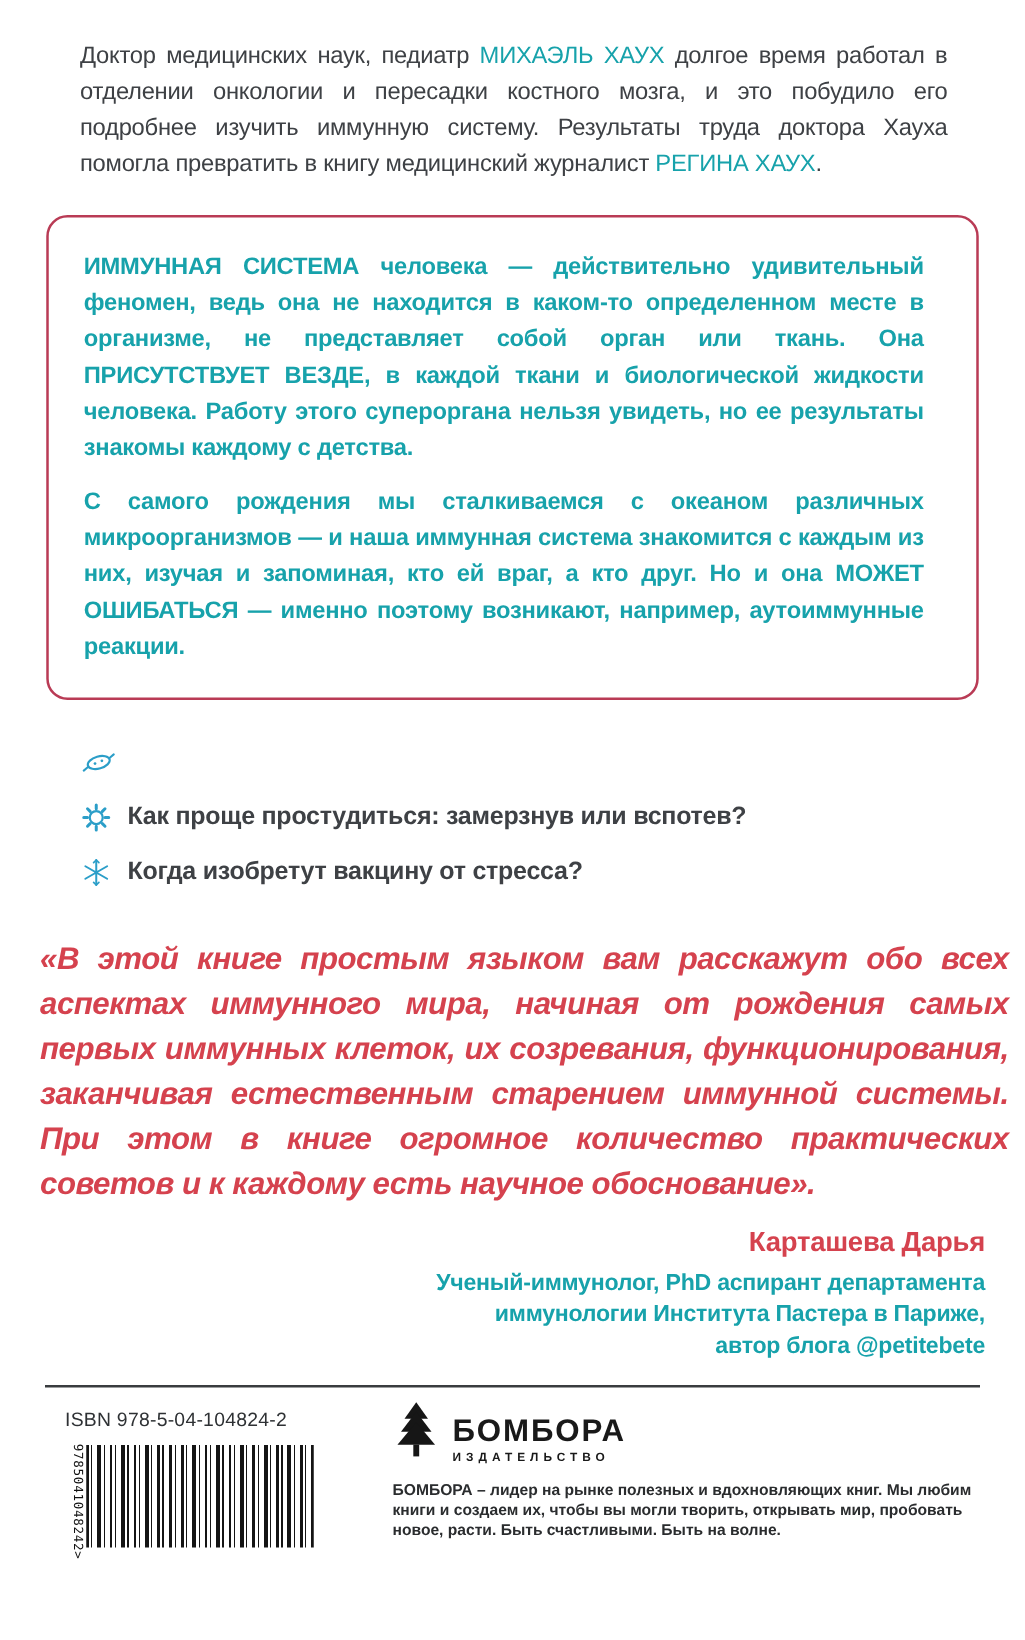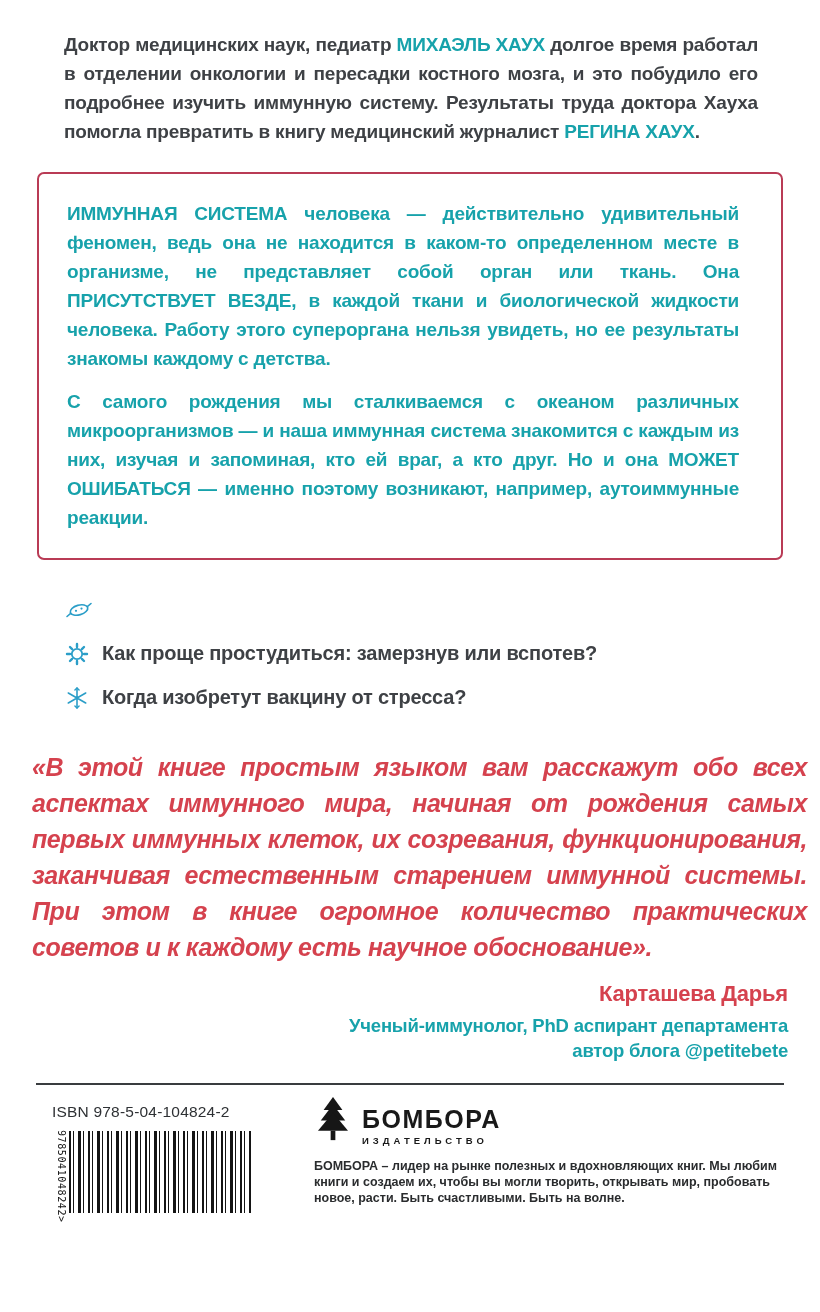--- a/index.html
+++ b/index.html
@@ -5,27 +5,27 @@
   :root{
     --dark:#3e4145; --teal:#17a2ab; --red:#b93b55; --quote_red:#d5424e; --icon_blue:#2b9ec8;
   }
   *{box-sizing:border-box;}
   html,body{margin:0;padding:0;}
   body{
     width:820px;height:1312px;background:#ffffff;overflow:hidden;
     font-family:"Liberation Sans","DejaVu Sans",sans-serif;color:var(--dark);
   }
   .intro{
-    margin:30px 62px 0 64px;font-size:19px;line-height:29px;font-weight:bold;
+    margin:30px 62px 0 64px;font-size:19px;line-height:29px;font-weight:normal;
     text-align:justify;letter-spacing:-0.2px;
   }
   .seg-dark{color:var(--dark);}
   .seg-teal{color:var(--teal);}
   .hbox{
-    margin:26px 37px 0 37px;border:2px solid var(--red);border-radius:7px;
+    margin:26px 37px 0 37px;border:2px solid var(--red);border-radius:17px;
     padding:25px 42px 26px 28px;color:var(--teal);
   }
   .hbox p{
     margin:0;font-size:19px;line-height:29px;font-weight:bold;text-align:justify;letter-spacing:-0.2px;
   }
   .hbox p + p{margin-top:14px;}
   .questions{margin:36px 56px 0 64px;}
   .q-row{display:flex;align-items:flex-start;margin-bottom:17px;}
   .qicon{flex:0 0 38px;padding-top:1px;}
   .qicon svg{display:block;}
@@ -119,20 +119,21 @@
     <span class="q-text">Когда изобретут вакцину от стресса?</span>
   </div>
 
 </div>
 
 <p class="quote">«В этой книге простым языком вам расскажут обо всех аспектах иммунного мира, начиная от рождения самых первых иммунных клеток, их созревания, функционирования, заканчивая естественным старением иммунной системы. При этом в книге огромное количество практических советов и к каждому есть научное обоснование».</p>
 
 <div class="author">Карташева Дарья</div>
 <div class="author-title">
   <div>Ученый-иммунолог, PhD аспирант департамента</div>
+  <div>иммунологии Института Пастера в Париже,</div>
   <div>автор блога @petitebete</div>
 </div>
 
 <div class="rule"></div>
 
 <div class="footer">
 
   <div class="f-left">
     <div class="isbn">ISBN 978-5-04-104824-2</div>
     <div class="barcode">

